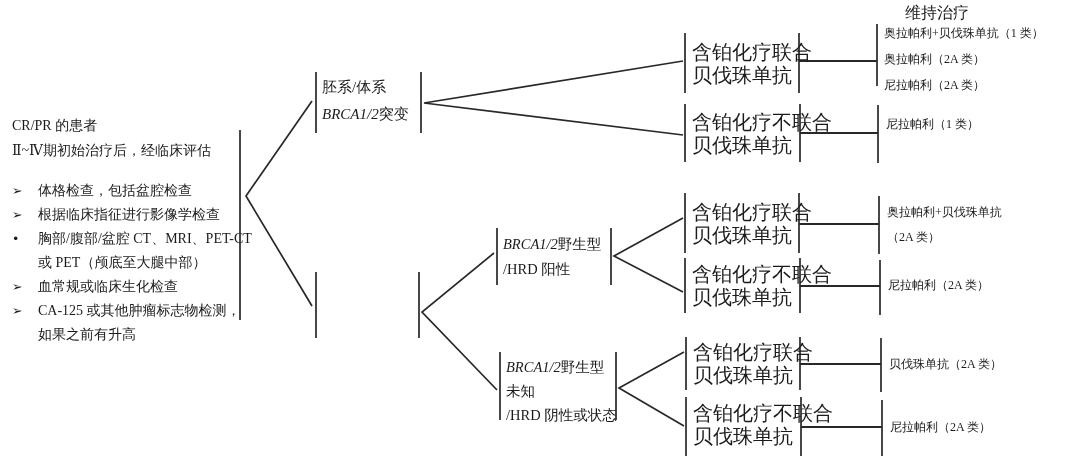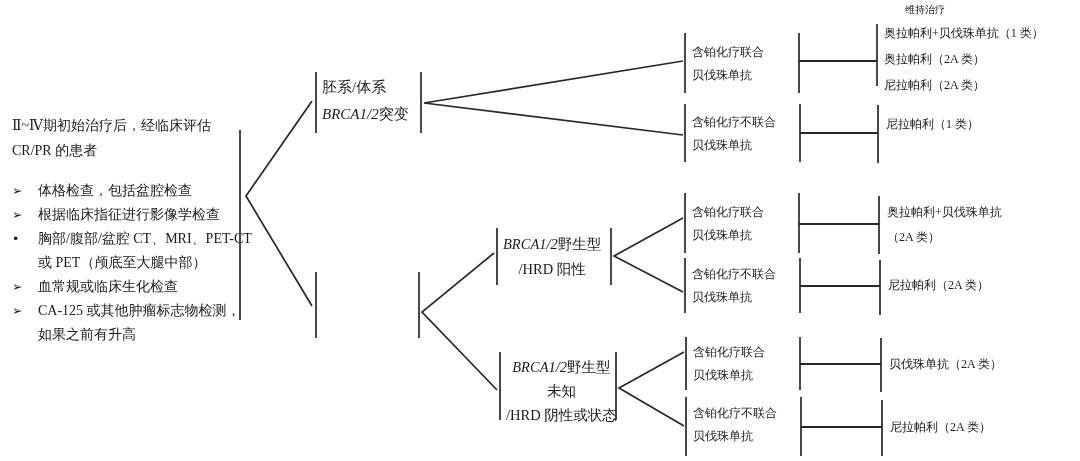--- a/index.html
+++ b/index.html
@@ -13,28 +13,28 @@
   svg.lines line, svg.lines path { stroke:#282828; stroke-width:1.7; fill:none; }
   svg.lines line.h { stroke-width:2.2; }
 
   .patient { left:12px; top:113px; font-size:14px; }
   .p-intro div { line-height:25px; }
   .p-items { margin-top:16px; }
   .item { display:flex; line-height:24px; }
   .bullet { flex:0 0 26px; width:26px; font-family:"DejaVu Sans","Liberation Sans",sans-serif; font-size:12.5px; }
 
   .node { font-size:15px; line-height:27px; }
-  .subnode { font-size:14.5px;text-align:center; }
+  .subnode { font-size:14.5px; }
   .subnode.lh25 div { line-height:25px; }
   .subnode.lh24 div { line-height:24px; }
   .gene { font-style:italic; }
 
-  .chemo { font-size:12px; line-height:23px; }
-
-  .m-title { font-size:10px; }
+  .chemo { font-size:20px; line-height:23px; }
+
+  .m-title { font-size:16px; }
   .outcome { font-size:12px; }
   .outcome.lh26 div { line-height:26px; }
   .outcome.lh25 div { line-height:25px; }
 </style>
 </head>
 <body>
 
 <div class="canvas">
 
   <svg class="lines" width="1080" height="461">
@@ -95,22 +95,22 @@
     <g>
       <line x1="686" y1="397" x2="686" y2="456"></line>
       <line x1="801" y1="397" x2="801" y2="456"></line>
       <line class="h" x1="801" y1="427" x2="882" y2="427"></line>
       <line x1="882" y1="400" x2="882" y2="456"></line>
     </g>
   </svg>
 
   <div class="abs patient">
     <div class="p-intro">
+      <div>CR/PR 的患者</div>
       <div>Ⅱ~Ⅳ期初始治疗后，经临床评估</div>
-      <div>CR/PR 的患者</div>
     </div>
     <div class="p-items">
       <div class="item">
         <span class="bullet">➢</span>
         <div>
             <div>体格检查，包括盆腔检查</div>
           </div>
       </div>
       <div class="item">
         <span class="bullet">➢</span>

